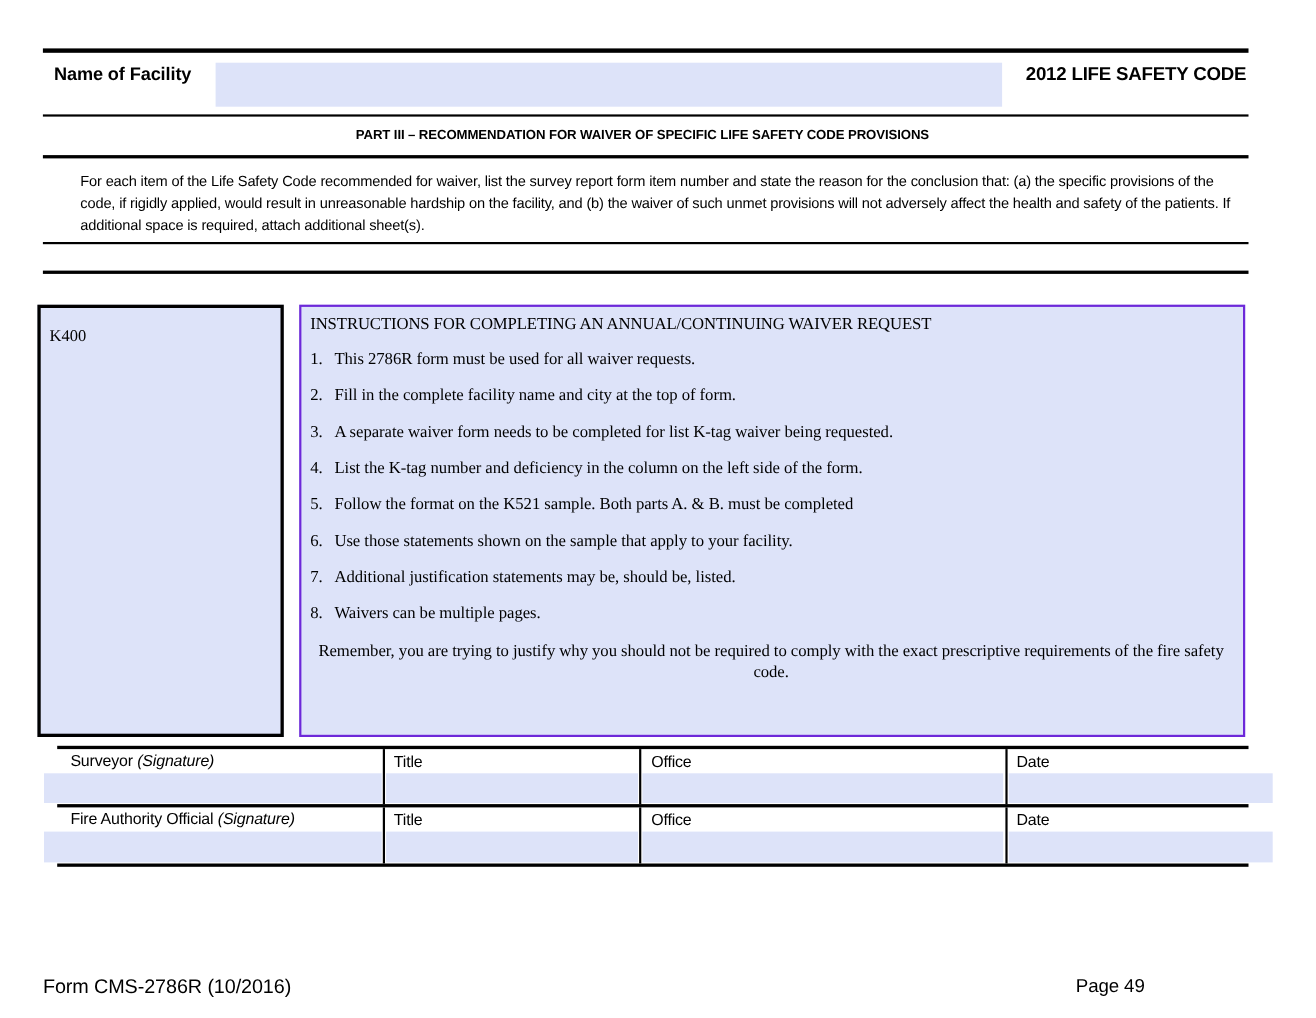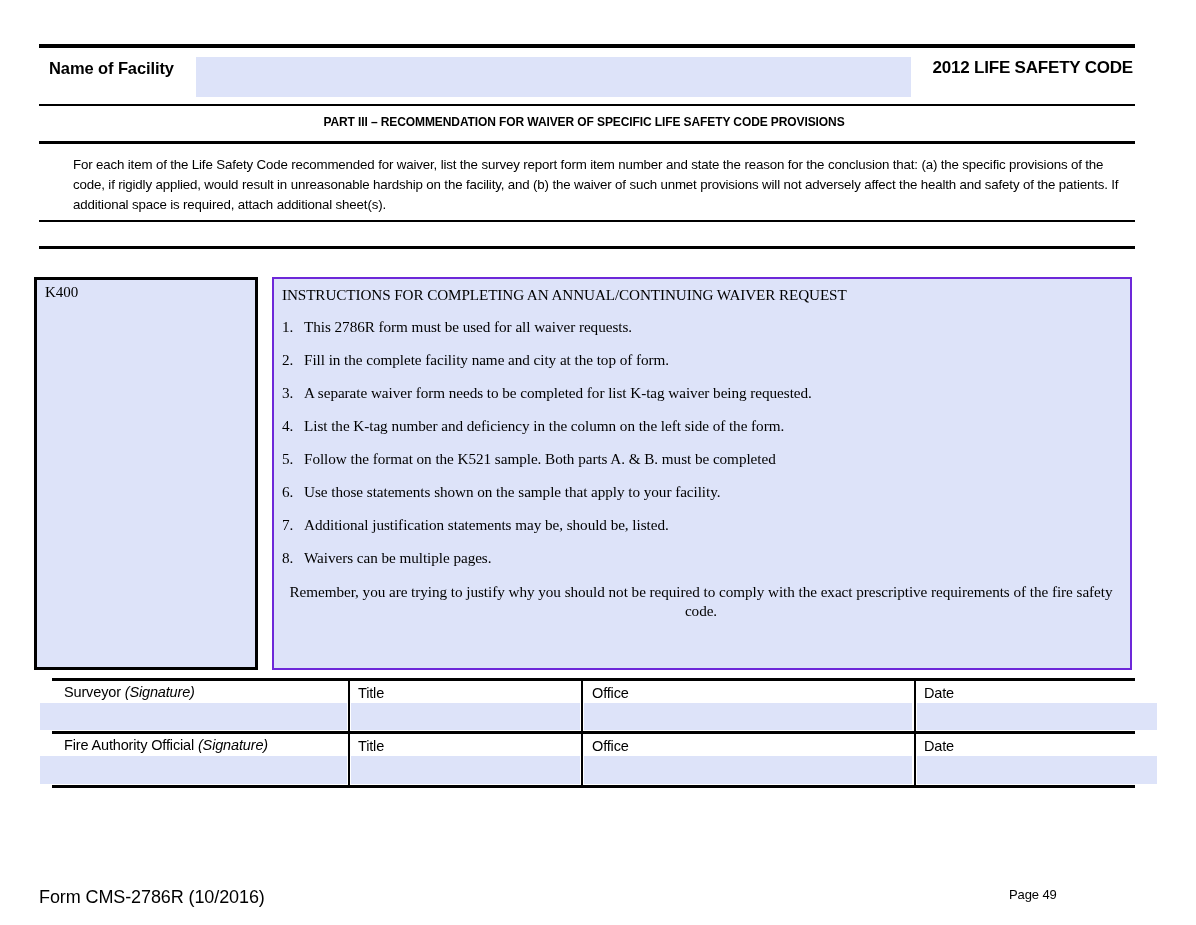--- a/index.html
+++ b/index.html
@@ -136,21 +136,21 @@
 
   
   .provision-box {
     position: absolute;
     left: 34px; top: 277px;
     width: 224px; height: 393px;
     background: #dde3f9;
     border: 3px solid #000;
     font-family: "Liberation Serif", serif;
     font-size: 15px;
-    padding: 2px 8px;
+    padding: 16px 8px;
     line-height: 20px;
     outline: none;
     resize: none;
     color: #000;
     overflow: hidden;
   }
 
   .justification-box {
     position: absolute;
     left: 272px; top: 277px;
@@ -246,22 +246,22 @@
   
   .footer-left {
     position: absolute;
     left: 39px; top: 887px;
     font-size: 18px;
     letter-spacing: -0.1px;
     text-align: center;
   }
   .footer-right {
     position: absolute;
-    left: 1009px; top: 887px;
-    font-size: 13px;
+    left: 978px; top: 887px;
+    font-size: 17px;
     letter-spacing: -0.1px;
   }
 </style>
 </head>
 <body>
 
 <div class="page">
 
   <div class="top-rule"></div>
 

